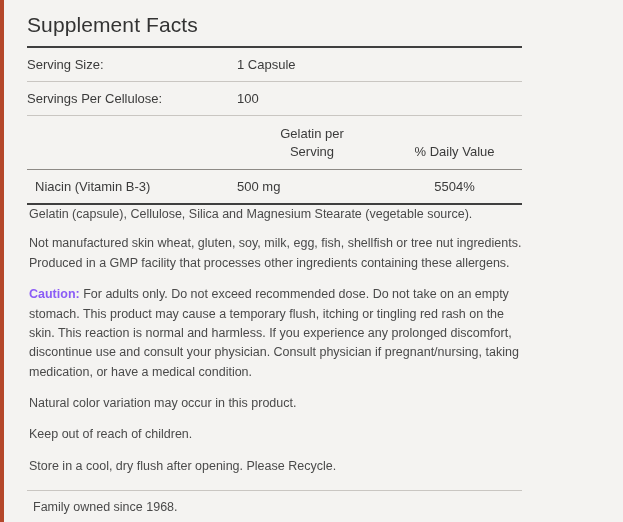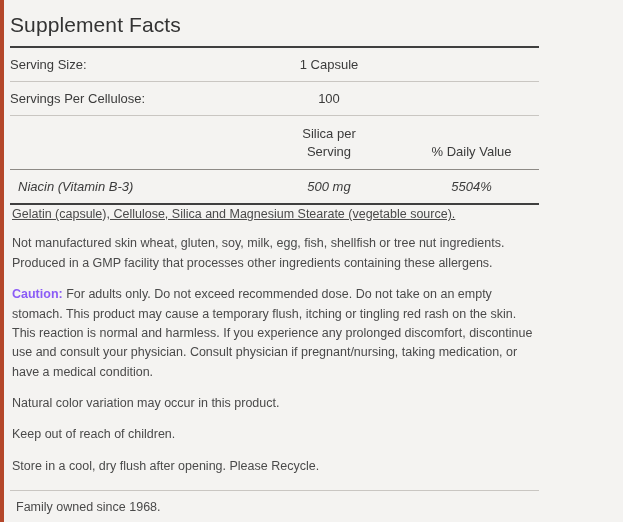--- a/index.html
+++ b/index.html
@@ -14,21 +14,21 @@
     color: #3b3b3b;
     overflow: hidden;
   }
   .panel {
     position: relative;
     width: 545px;
     height: 522px;
     box-sizing: border-box;
     border-left: 4px solid #b4472a;
     background: #f4f3f1;
-    padding: 0 6px;
+    padding: 0 23px;
   }
   .title {
     font-size: 21px;
     color: #333333;
     padding: 13px 0 9px 0;
     letter-spacing: 0.1px;
   }
   .rule-heavy {
     border-top: 2px solid #3f3f3f;
   }
@@ -45,21 +45,20 @@
   }
   table.sf td {
     padding: 9px 0;
     vertical-align: bottom;
   }
   .lbl {
     text-align: left;
     color: #3b3b3b;
   }
   .val {
-    text-align: center;
     width: 150px;
     color: #3b3b3b;
   }
   .dv {
     text-align: center;
     width: 135px;
     color: #3b3b3b;
   }
   .hdr-row td {
     padding: 10px 0 8px 0;
@@ -70,40 +69,38 @@
   .hdr-amount {
     text-align: center;
     line-height: 1.35;
   }
   .hdr-dv {
     text-align: center;
     line-height: 1.35;
   }
   .nutrient td {
     padding: 9px 0;
-    font-style: italic;
   }
   .nutrient .lbl {
     padding-left: 8px;
   }
   .oi-title {
     font-size: 13px;
     padding: 9px 0 8px 0;
     color: #3b3b3b;
   }
   .para {
     font-size: 12.5px;
     line-height: 1.55;
     color: #4a4a4a;
     padding: 0 0 12px 2px;
     max-width: 585px;
   }
   .para.tight {
     padding-bottom: 10px;
-    text-decoration: underline;
   }
   .para b {
     color: #8b5cf6;
     font-weight: bold;
   }
   .footer-rule {
     border-top: 1px solid #c9c6c2;
     margin-top: 2px;
   }
   .footer {
@@ -143,21 +140,21 @@
   </tbody>
     </table>
 
   <div class="rule-light"></div>
 
   <table class="sf">
     <tbody>
         <tr class="hdr-row">
       <td class="lbl"></td>
       <td class="val hdr-amount">
-        <span>Silica per</span><br>
+        <span>Gelatin per</span><br>
         <span>Serving</span>
       </td>
       <td class="dv hdr-dv">% Daily Value</td>
     </tr>
   </tbody>
     </table>
 
   <div class="rule-medium"></div>
 
   <table class="sf">

